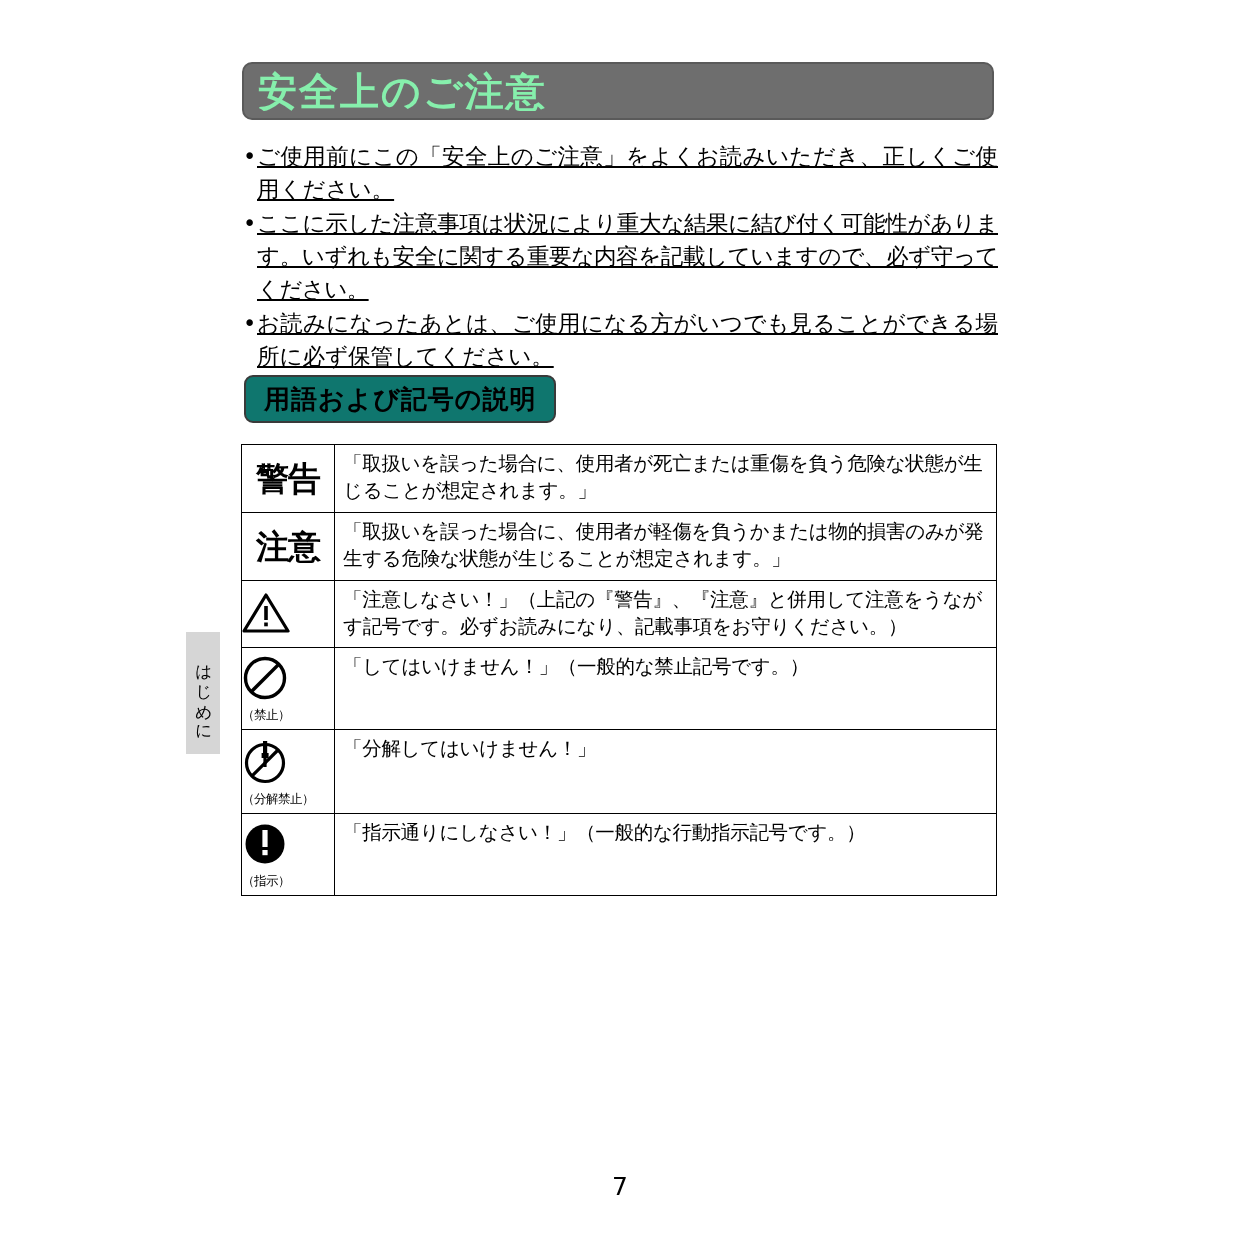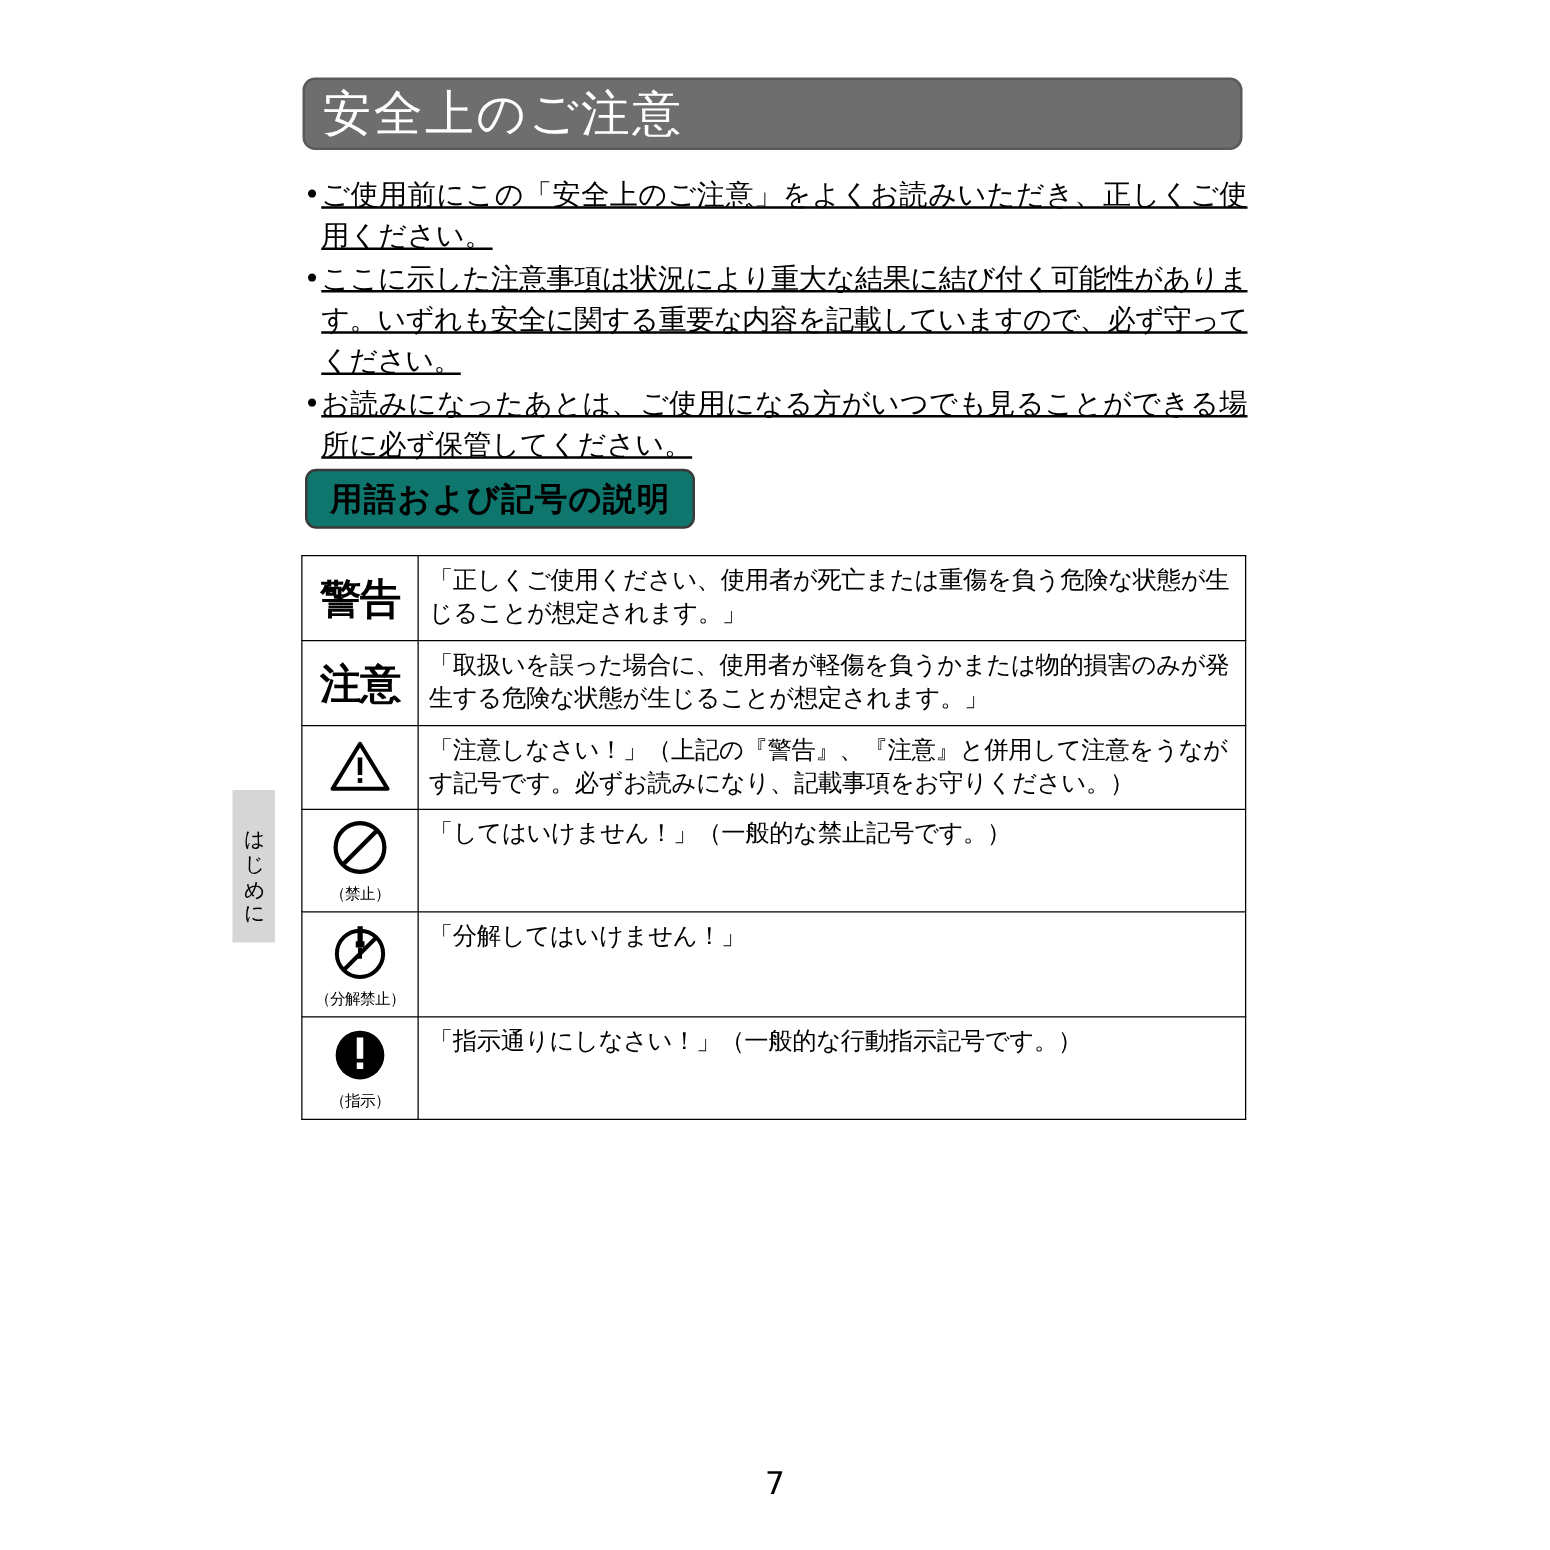--- a/index.html
+++ b/index.html
@@ -29,23 +29,23 @@
     width: 752px;
     height: 58px;
     background: #6e6e6e;
     border-radius: 10px;
     box-sizing: border-box;
     border: 2px solid #5a5a5a;
     display: flex;
     align-items: center;
   }
   .title-banner .title-text {
-    color: #ffffff;
+    color: #86efac;
     font-size: 39px;
-    font-weight: normal;
+    font-weight: bold;
     letter-spacing: 2px;
     margin-left: 14px;
     line-height: 1;
   }
 
   
   .intro {
     position: absolute;
     left: 243px;
     top: 140px;
@@ -120,21 +120,21 @@
   .word-cell {
     font-size: 33px;
     font-weight: bold;
     letter-spacing: -1px;
     line-height: 1;
     padding: 4px 0 !important;
   }
   .sym-wrap {
     display: flex;
     flex-direction: column;
-    align-items: center;
+    align-items: flex-start;
     justify-content: center;
     padding: 7px 0 5px 0;
   }
   .sym-caption {
     font-size: 12.5px;
     margin-top: 2px;
     letter-spacing: -0.5px;
   }
   .row-h1 { height: 62px; }
   .row-h2 { height: 62px; }
@@ -202,21 +202,21 @@
   </div>
 
   <div class="side-tab">
     <span>はじめに</span>
   </div>
 
   <table class="symbol-table">
     <tbody>
       <tr class="row-h1">
         <td class="col-sym word-cell">警告</td>
-        <td class="col-desc">「正しくご使用ください、使用者が死亡または重傷を負う危険な状態が生じることが想定されます。」</td>
+        <td class="col-desc">「取扱いを誤った場合に、使用者が死亡または重傷を負う危険な状態が生じることが想定されます。」</td>
       </tr>
       <tr class="row-h2">
         <td class="col-sym word-cell">注意</td>
         <td class="col-desc">「取扱いを誤った場合に、使用者が軽傷を負うかまたは物的損害のみが発生する危険な状態が生じることが想定されます。」</td>
       </tr>
       <tr class="row-h3">
         <td class="col-sym">
           <div class="sym-wrap">
             <span>
               <svg width="48" height="42" viewBox="0 0 48 42">

